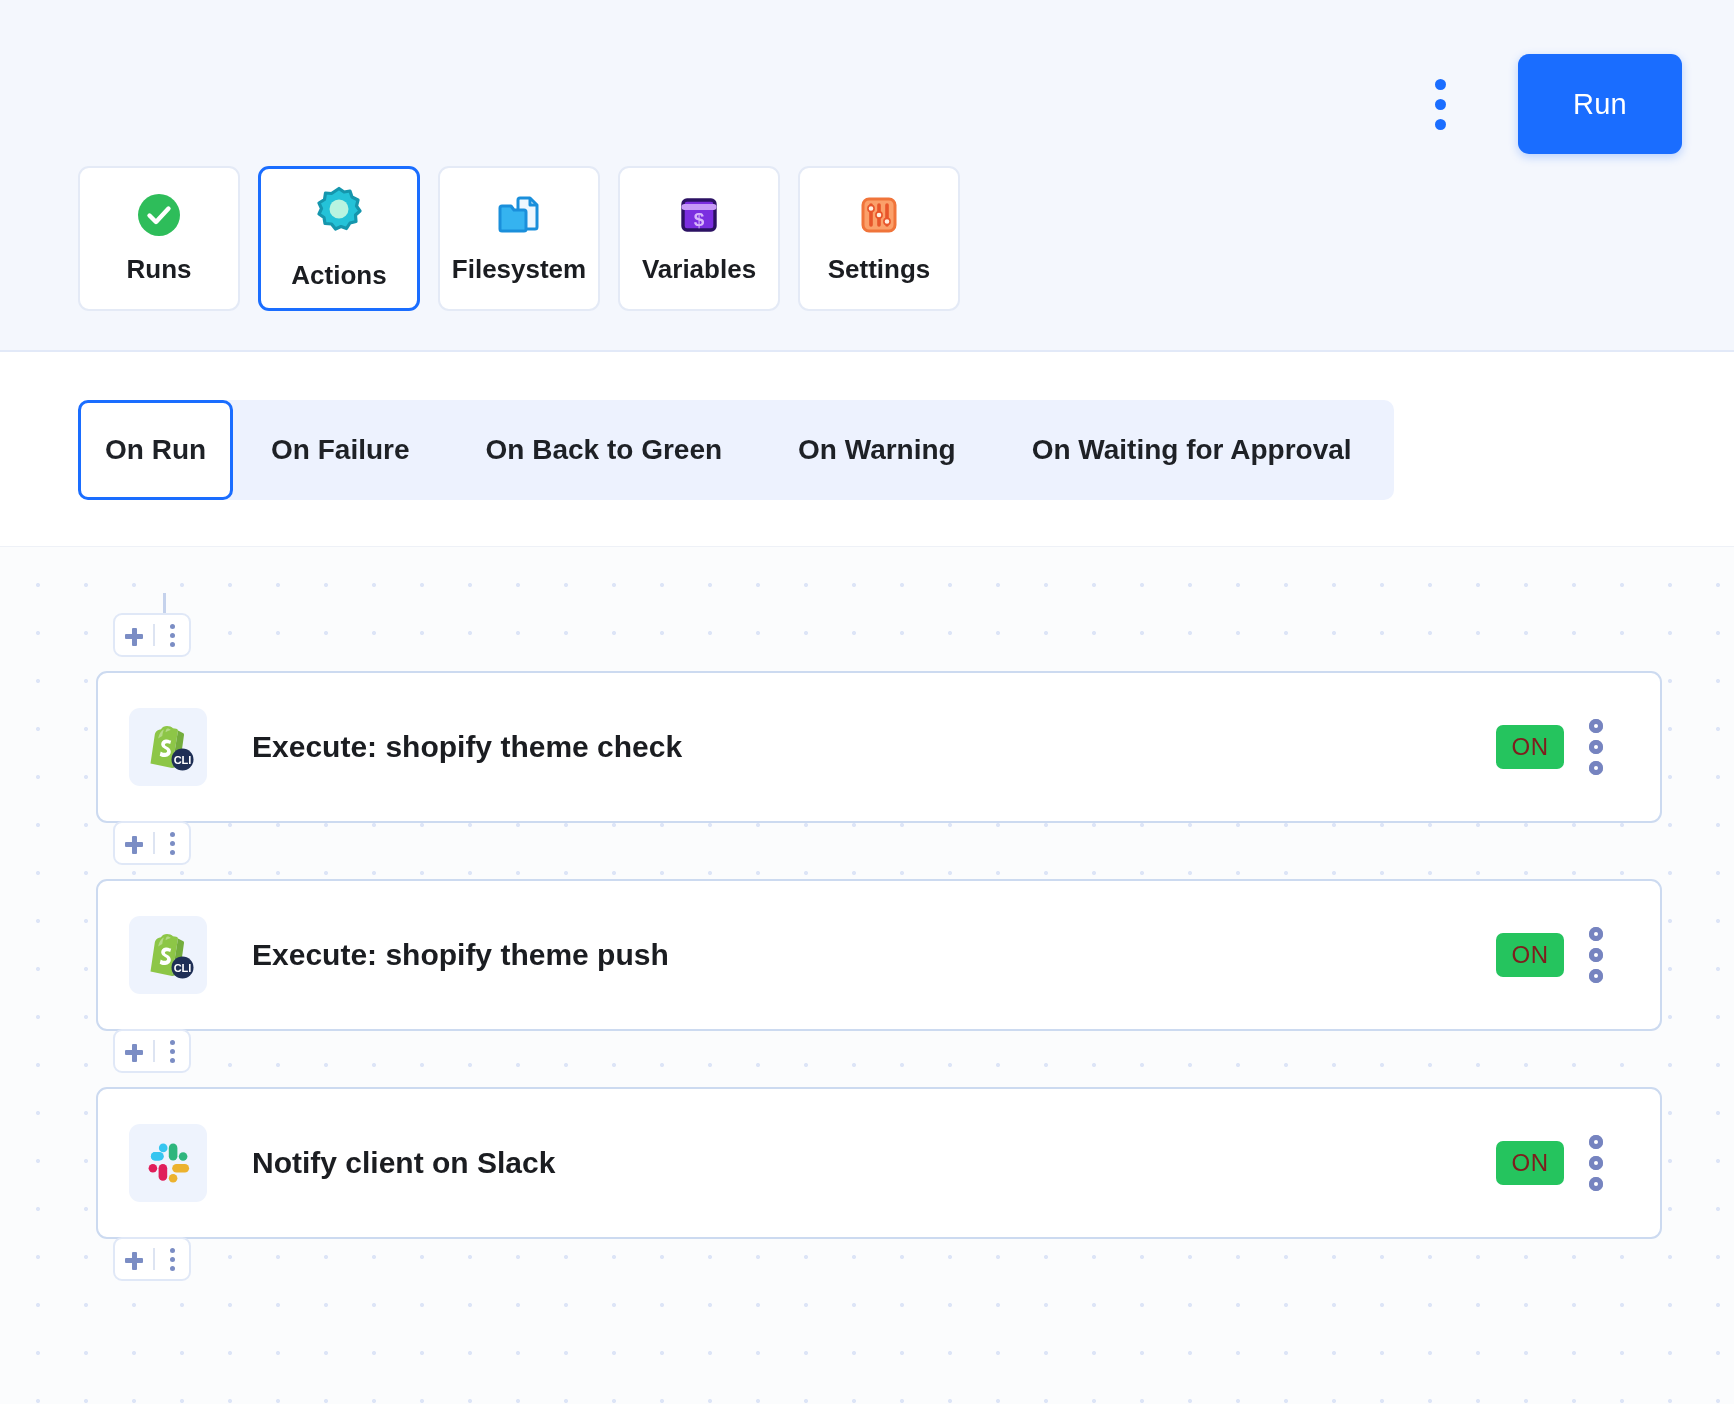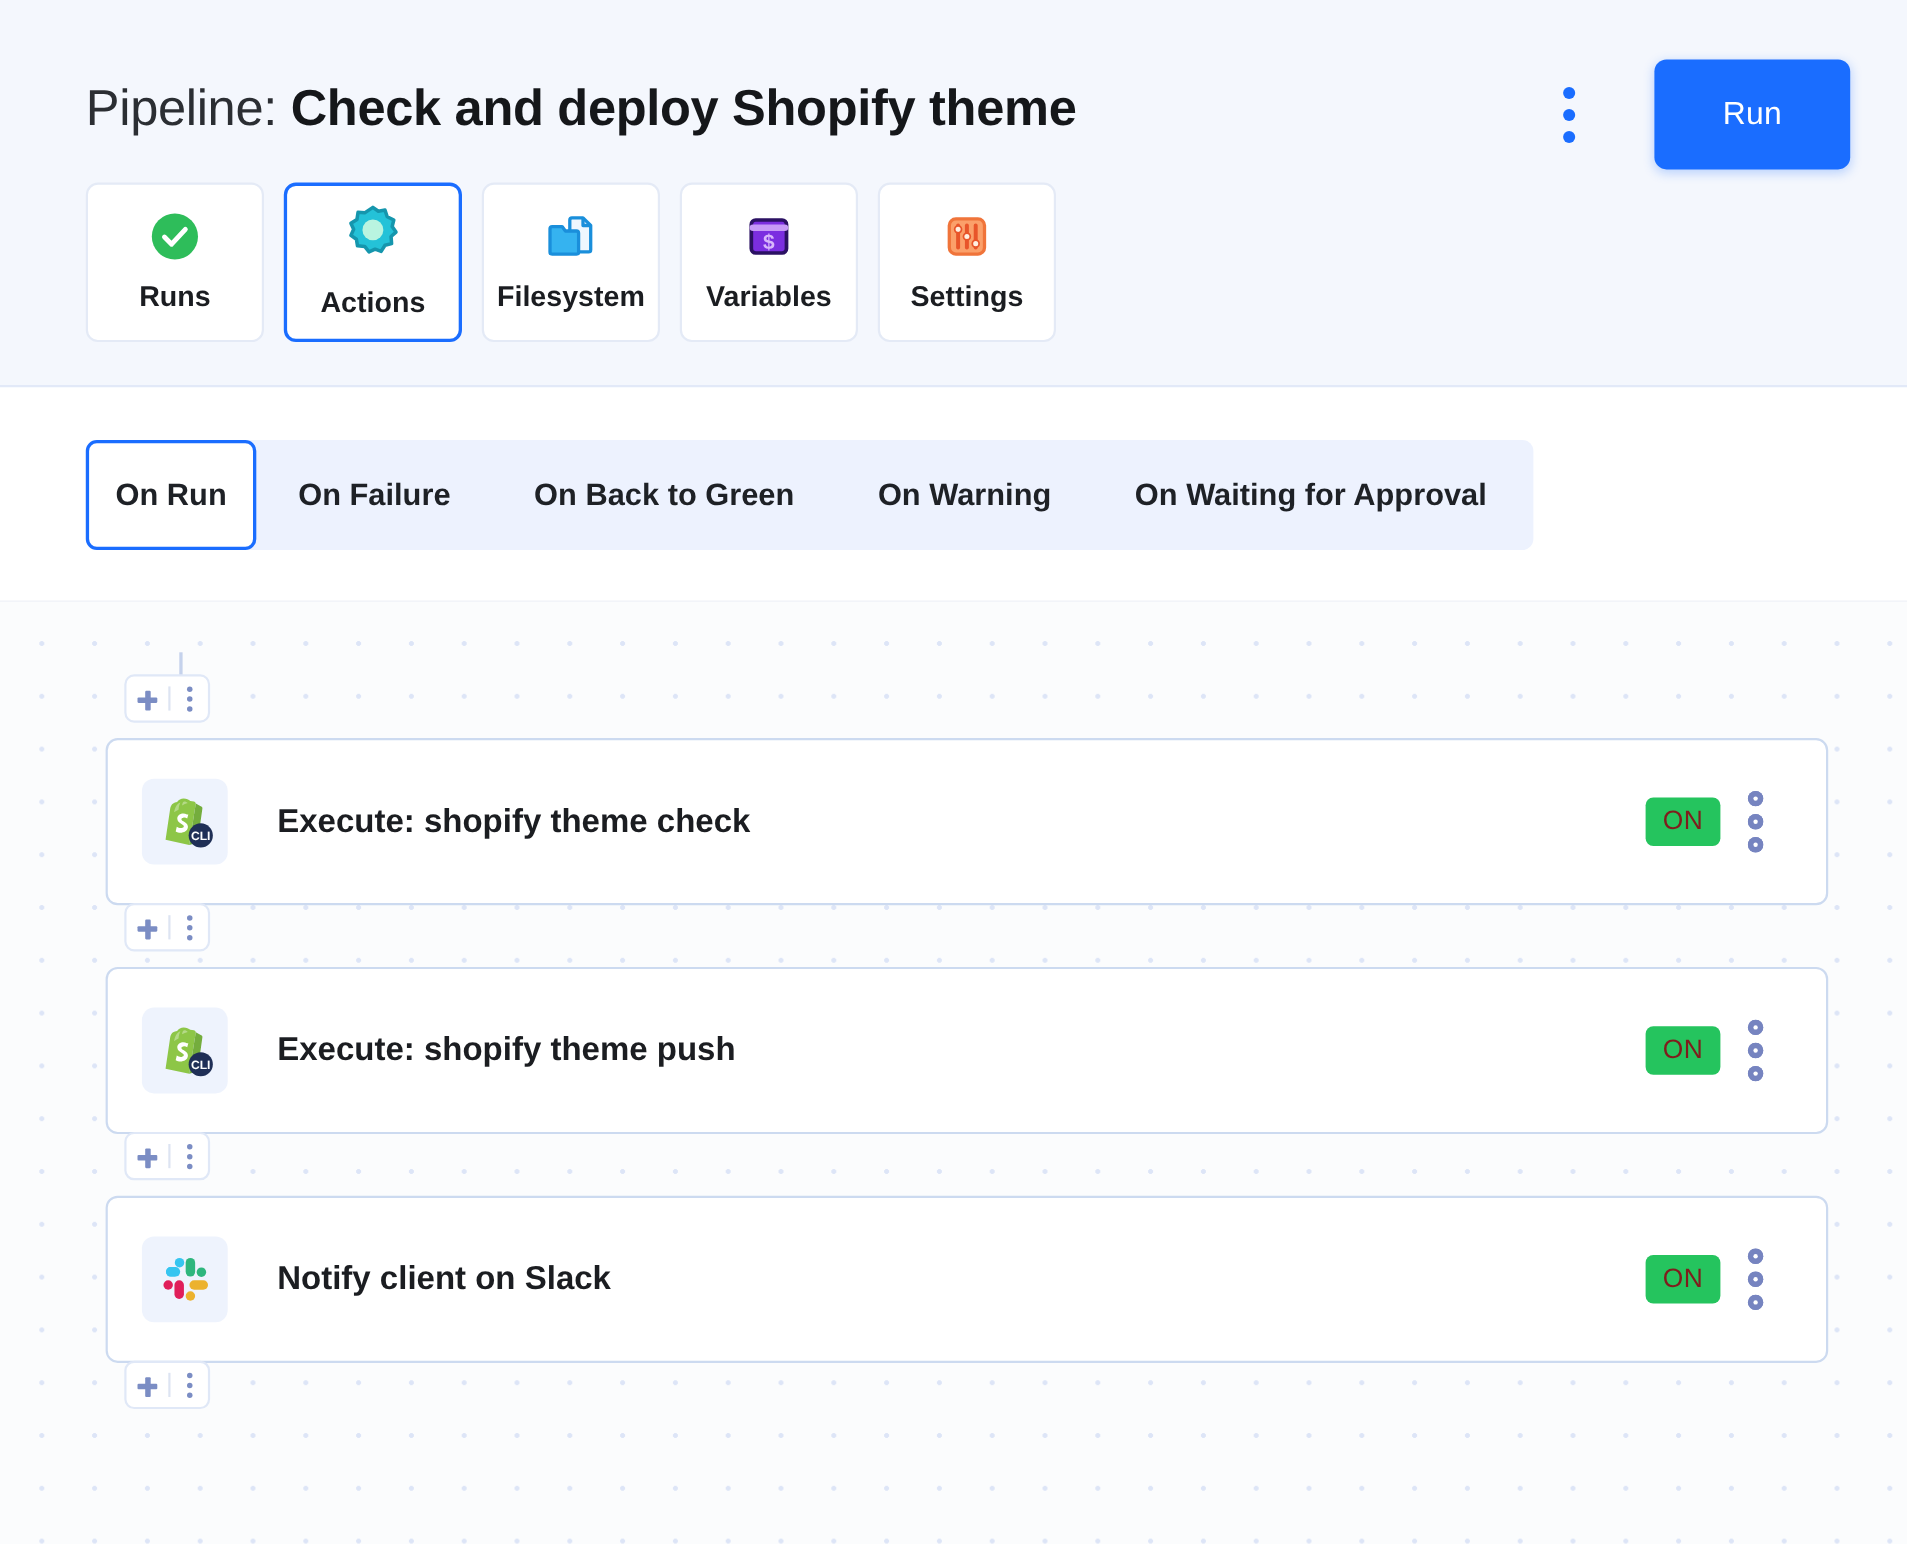--- a/index.html
+++ b/index.html
@@ -69,21 +69,21 @@
     cursor: pointer;
   }
   .kebab-header i {
     display: block;
     width: 11px; height: 11px;
     border-radius: 50%;
     background: #1a6dff;
   }
 
   .run-btn {
-    width: 178px;
+    width: 164px;
     height: 100px;
     background: #1a6dff;
     border: none;
     border-radius: 11px;
     color: #ffffff;
     font-family: "Liberation Sans", sans-serif;
     font-size: 29px;
     font-weight: 400;
     letter-spacing: 0.2px;
     cursor: pointer;
@@ -318,21 +318,20 @@
     border-radius: 50%;
     background: #ffffff;
   }
 </style>
 </head>
 <body>
 
 <div class="header">
 
   <div class="title-row">
-    <div class="page-title"><span>Pipeline: </span><span class="bold">Check and deploy Shopify theme</span></div>
 
     <div class="header-actions">
       <div class="kebab-header">
         <i></i>
         <i></i>
         <i></i>
       </div>
       <button class="run-btn">Run</button>
     </div>
   </div>

